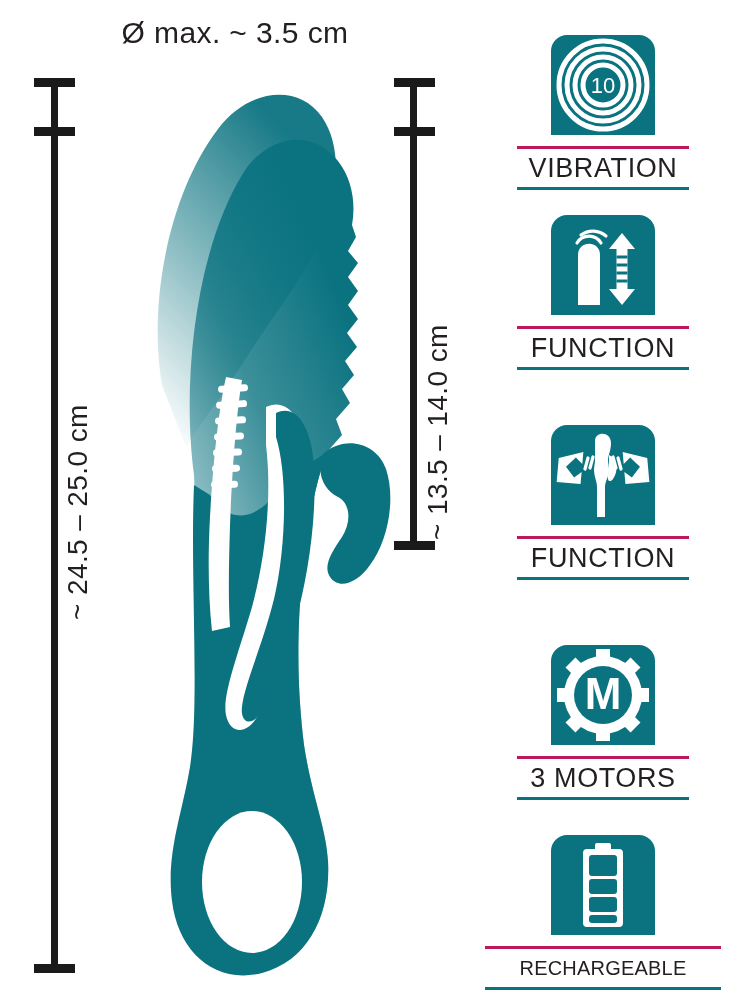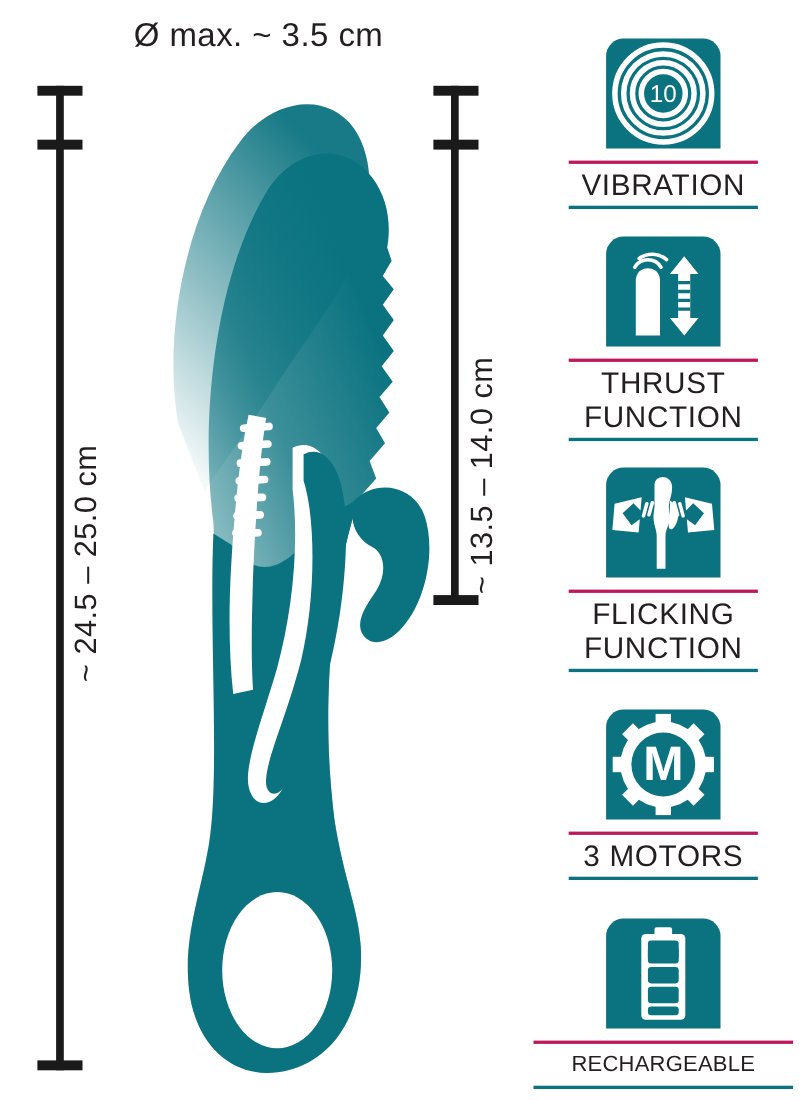--- a/index.html
+++ b/index.html
@@ -285,21 +285,20 @@
           <path d="M71 18 L84 34 L76.5 34 L76.5 74 L84 74 L71 90 L58 74 L65.5 74 L65.5 34 L58 34 Z" fill="#ffffff"></path>
           <g stroke="#0b7380" stroke-width="3">
             <line x1="65.5" y1="42" x2="76.5" y2="42"></line>
             <line x1="65.5" y1="50" x2="76.5" y2="50"></line>
             <line x1="65.5" y1="58" x2="76.5" y2="58"></line>
             <line x1="65.5" y1="66" x2="76.5" y2="66"></line>
           </g>
         </svg>
       </div>
       <div class="feature-caption">
-        <span class="cap-line">THRUST</span>
         <span class="cap-line">FUNCTION</span>
       </div>
     </div>
 
     <div class="feature f2">
       <div class="icon-box">
         <svg viewBox="0 0 104 100" width="104" height="100" aria-hidden="true">
 
           <path d="M44 16 C44 6, 60 6, 60 18 C60 26, 57 30, 57 36
                    L58 44 C58 52, 54 56, 54 62 L54 92 L46 92 L46 62
@@ -315,21 +314,20 @@
 
           <path d="M70 38 L70 50 L77 44 L86 54 L77 64 L70 58 L70 70 L94 70 L94 46 Z" fill="#ffffff" transform="translate(3,-12) rotate(-5 82 54)"></path>
 
           <g stroke="#ffffff" stroke-width="3.2" stroke-linecap="round">
             <line x1="67" y1="33" x2="70" y2="44"></line>
             <line x1="62" y1="32" x2="65" y2="43"></line>
           </g>
         </svg>
       </div>
       <div class="feature-caption">
-        <span class="cap-line">FLICKING</span>
         <span class="cap-line">FUNCTION</span>
       </div>
     </div>
 
     <div class="feature f3">
       <div class="icon-box">
         <svg viewBox="0 0 104 100" width="104" height="100" aria-hidden="true">
           <g fill="#ffffff">
             <circle cx="52" cy="50" r="39"></circle>
             <g>

